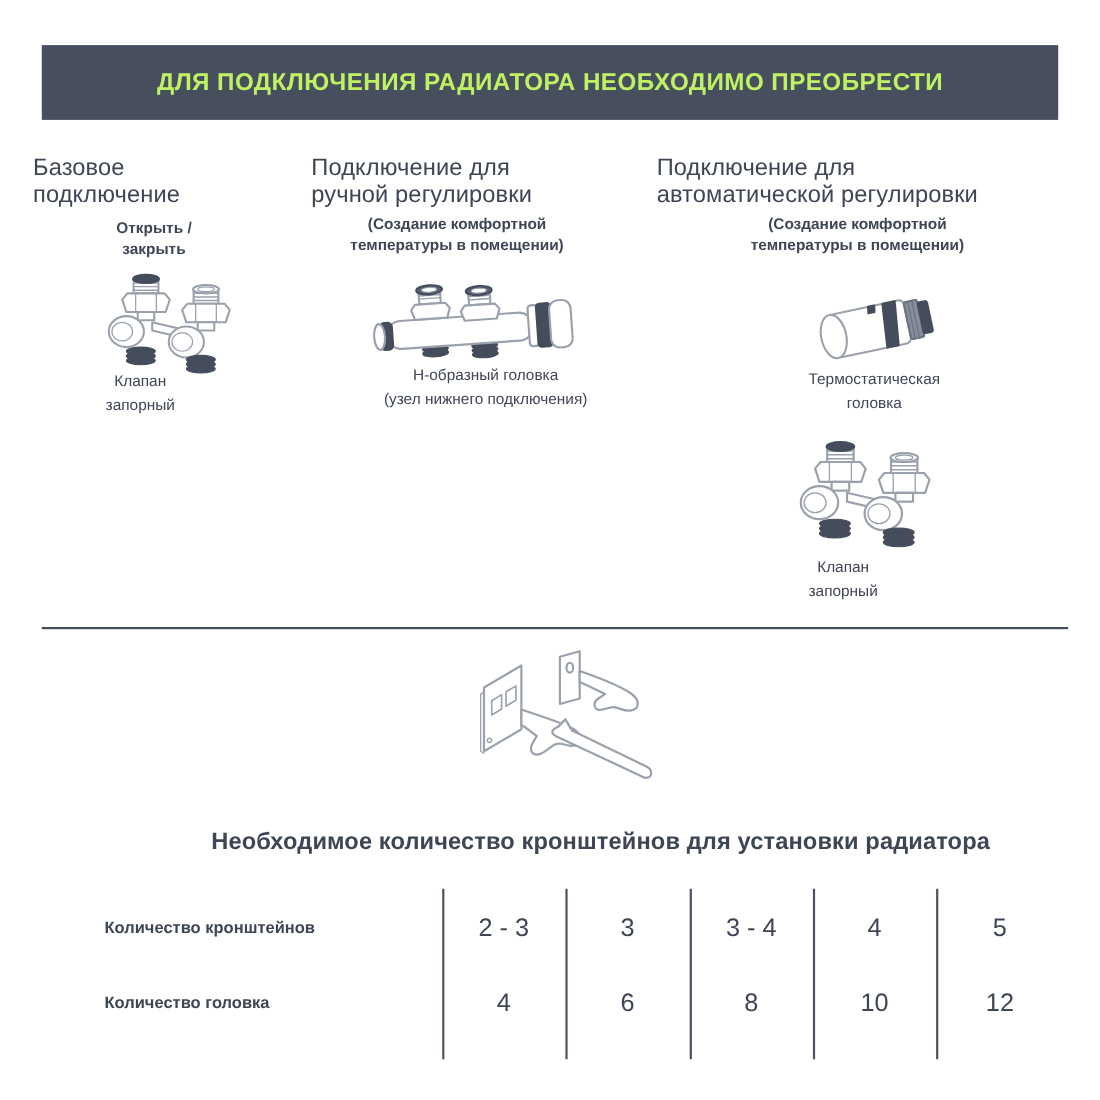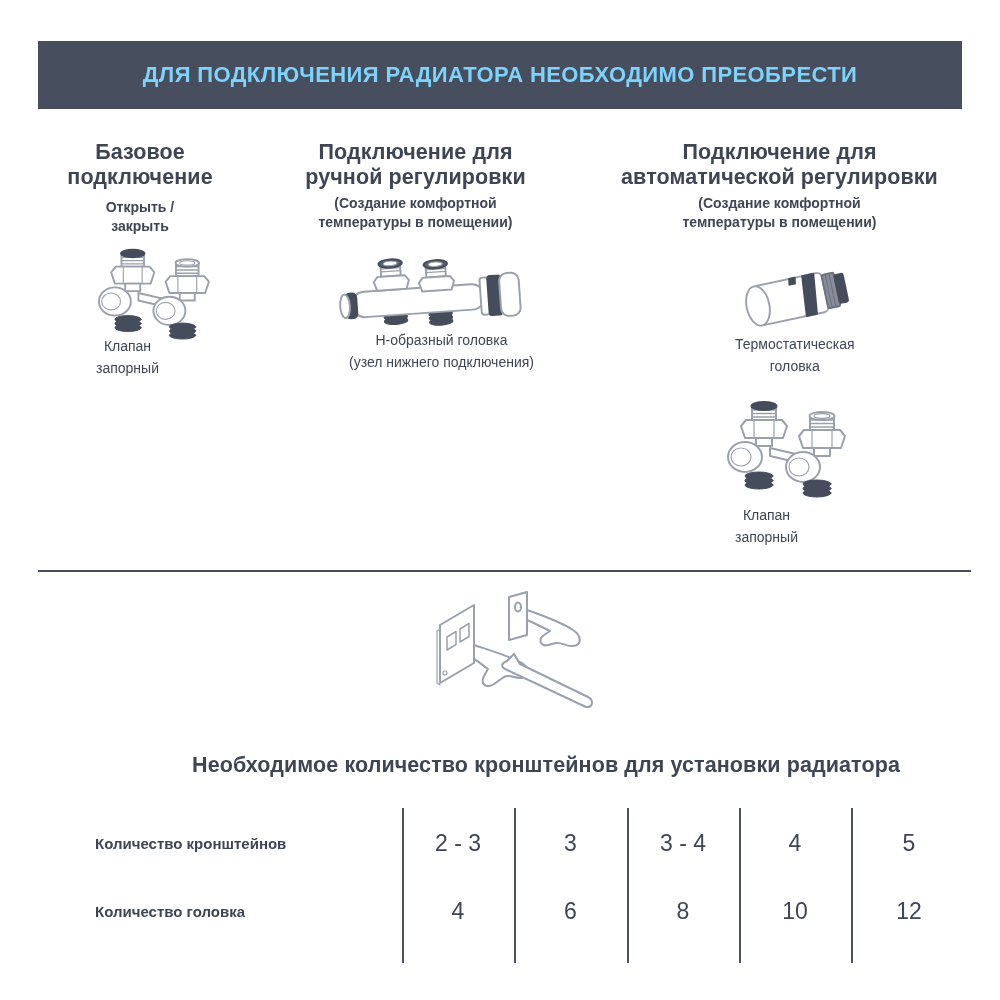--- a/index.html
+++ b/index.html
@@ -5,24 +5,24 @@
   html,body{margin:0;padding:0;background:#ffffff;}
   .page{
     position:relative;width:1000px;height:1000px;background:#ffffff;overflow:hidden;
     font-family:"Liberation Sans","DejaVu Sans",sans-serif;color:#3e4554;
   }
   .band{
     position:absolute;left:38px;top:41px;width:924px;height:68px;background:#474e5e;
     display:flex;align-items:center;justify-content:center;
   }
   .band h1{
-    margin:0;color:#7dd3fc;font-size:22px;font-weight:700;letter-spacing:.4px;white-space:nowrap;
+    margin:0;color:#bef264;font-size:22px;font-weight:700;letter-spacing:.4px;white-space:nowrap;
   }
   .col-title{
-    position:absolute;font-size:21.5px;font-weight:700;line-height:1.18;text-align:center;
+    position:absolute;font-size:21.5px;font-weight:400;line-height:1.18;text-align:left;
     white-space:pre-line;letter-spacing:.1px;
   }
   .col-sub{
     position:absolute;font-size:14px;font-weight:700;line-height:1.35;text-align:center;white-space:pre-line;
   }
   .item-label{
     position:absolute;font-size:14px;font-weight:400;line-height:1.55;text-align:center;white-space:pre-line;
   }
   .fig{position:absolute;}
   .divider{position:absolute;left:38px;top:570px;width:933px;height:2px;background:#454c5b;}

